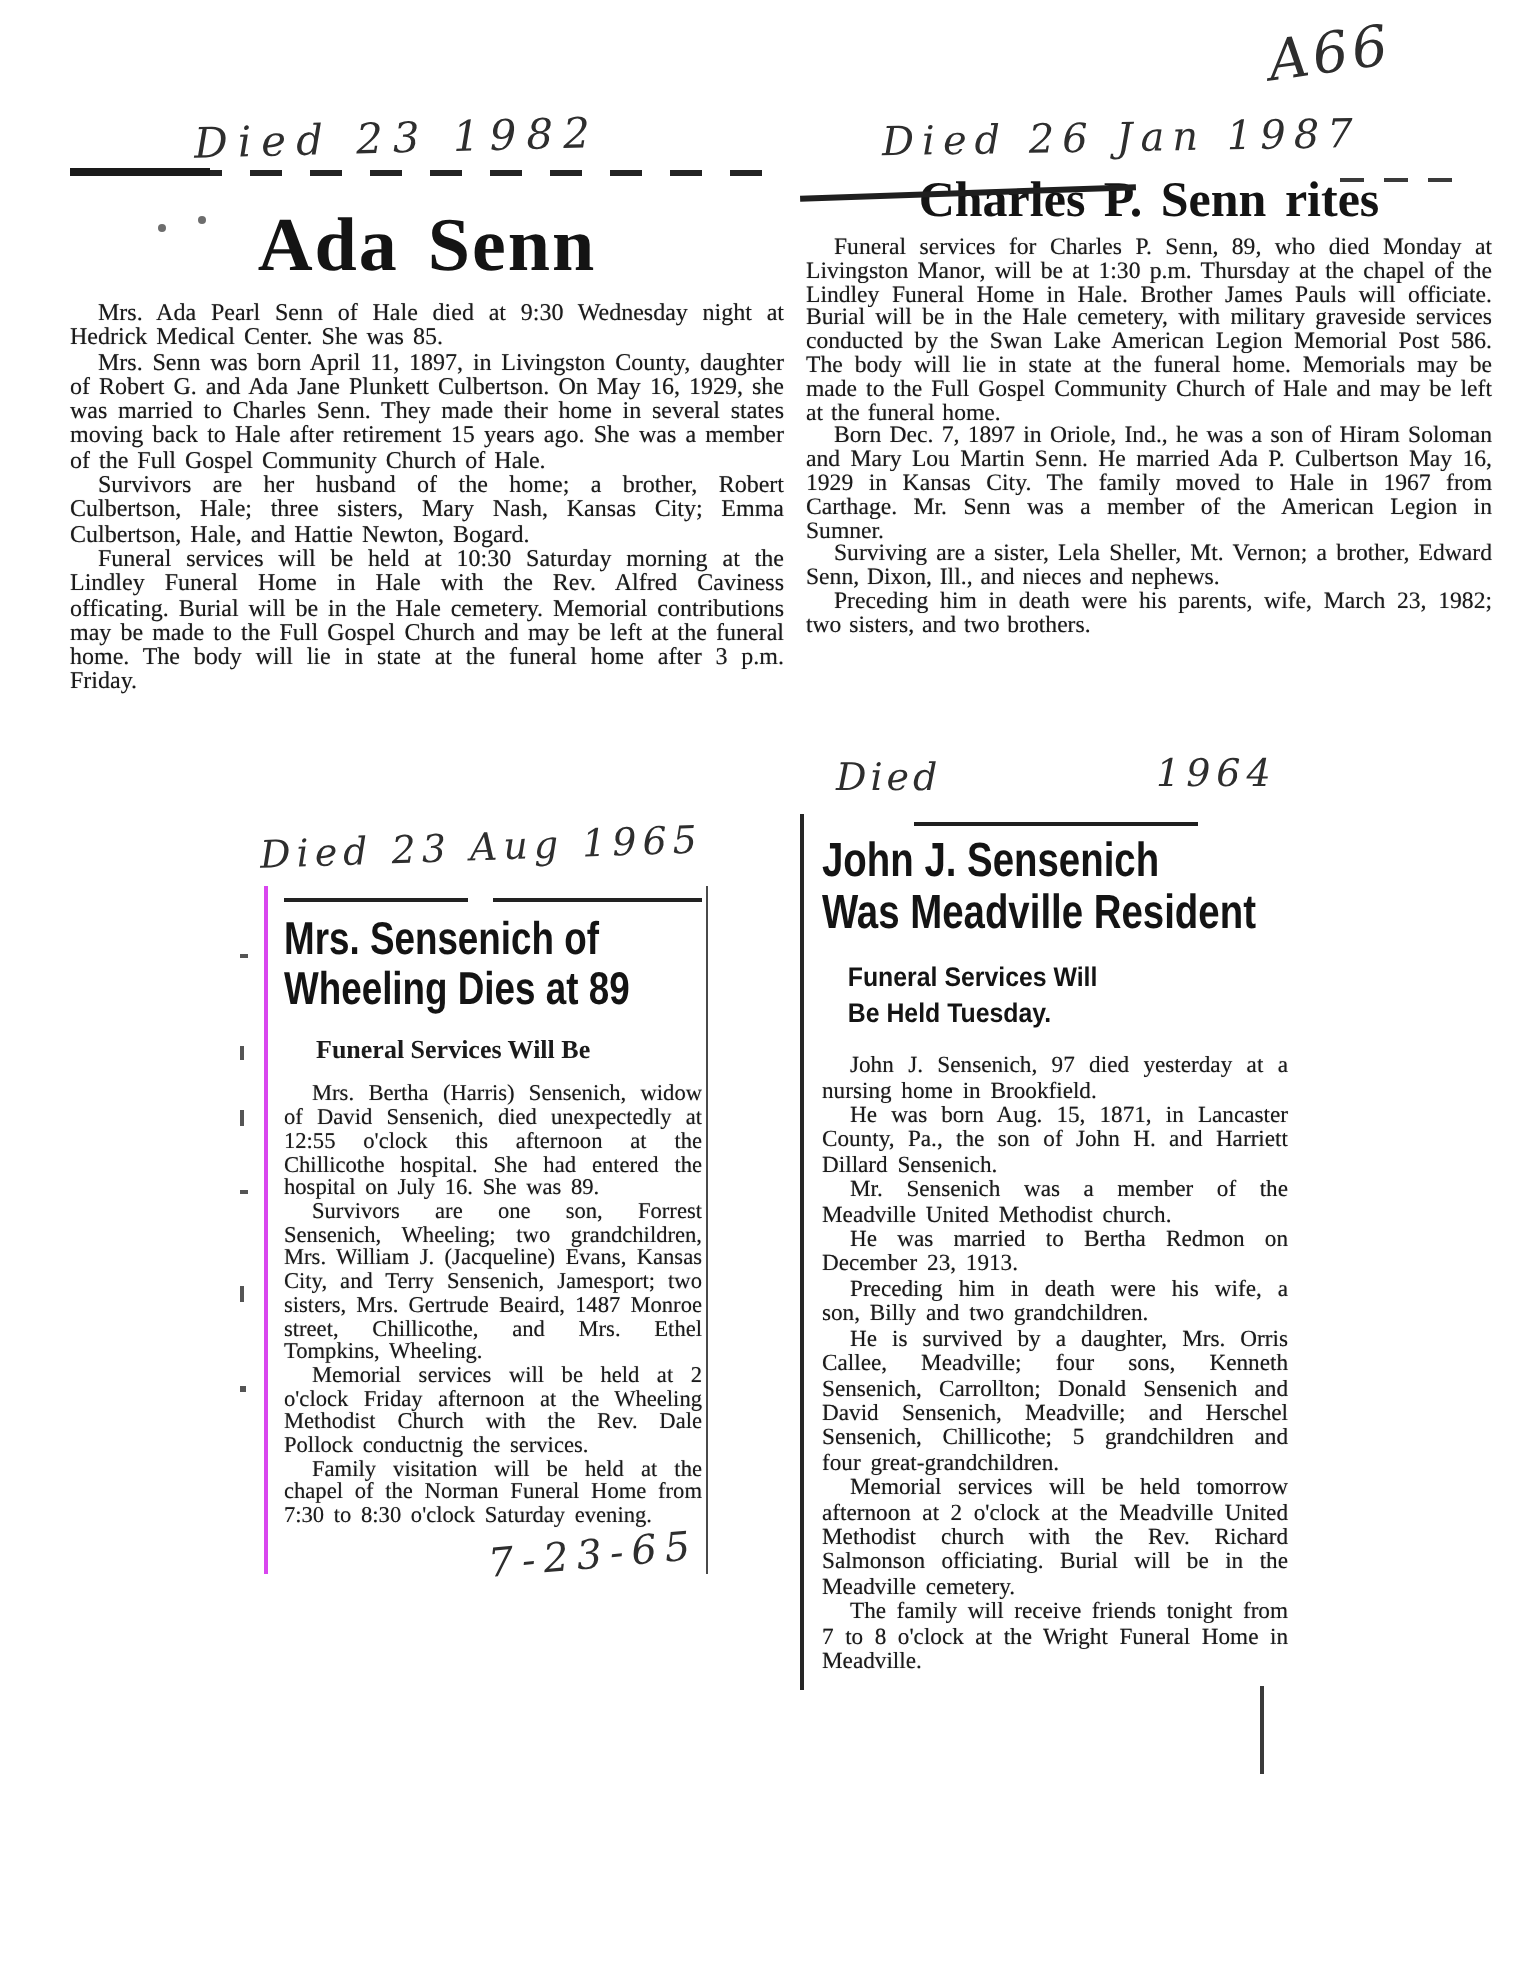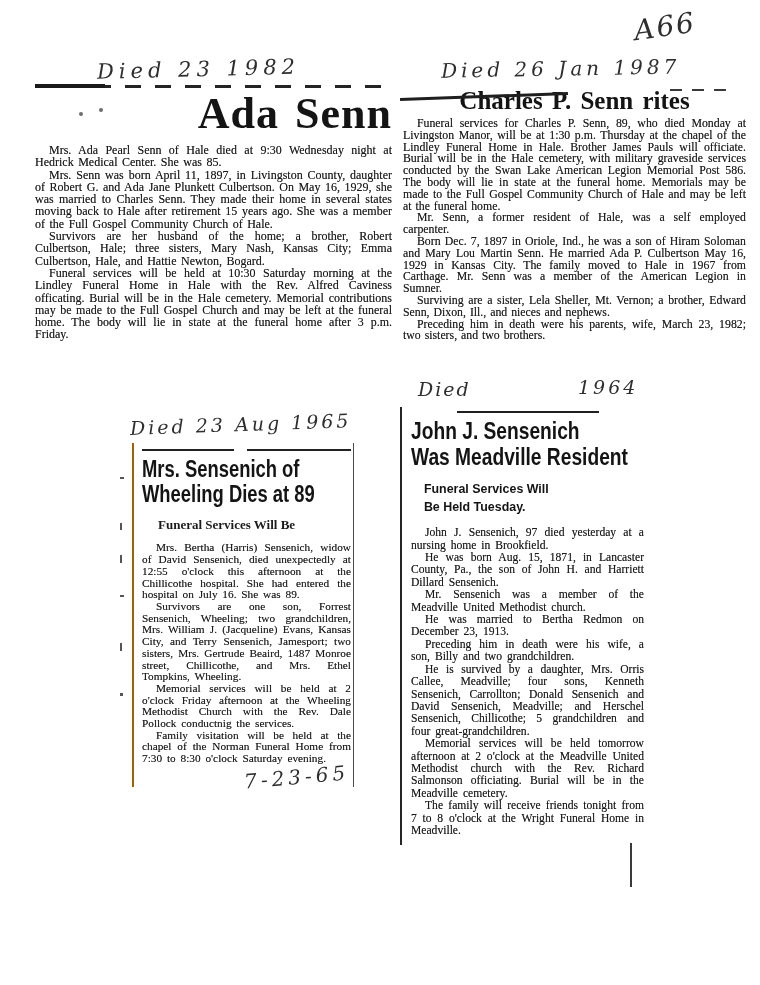--- a/index.html
+++ b/index.html
@@ -47,21 +47,21 @@
   .date-ada { margin-left:62px; font-size:21px; letter-spacing:5px; transform:rotate(-1.5deg); }
   .torn-line {
     position:relative; height:3px; margin-top:5px;
     background:repeating-linear-gradient(90deg,#242424 0 16px,transparent 16px 30px);
   }
   .torn-line::before {
     content:""; position:absolute; left:0; top:-1px; width:70px; height:4px; background:#1a1a1a;
   }
   .speck { position:absolute; width:4px; height:4px; background:#6d6d6d; border-radius:50%; }
   .s1 { left:44px; top:56px; } .s2 { left:64px; top:52px; }
-  #clip-ada .headline-serif { font-size:44px; margin-top:0; letter-spacing:1px; word-spacing:4px;text-align:right; }
+  #clip-ada .headline-serif { font-size:38px; margin-top:13px; letter-spacing:1px; word-spacing:4px; }
   .ada-body { margin-top:5px; font-size:12px; line-height:12.3px; word-spacing:1.5px; }
 
   
   #clip-charles { left:403px; top:56px; width:343px; }
   .date-charles { margin-left:38px; font-size:20px; letter-spacing:4px; transform:rotate(-1deg); }
   .rule-under-hand {
     position:absolute; left:-3px; top:39px; width:168px; height:2.5px;
     background:#1f1f1f; transform:rotate(-2deg);
   }
   .dashes-right {
@@ -77,21 +77,21 @@
   .stray-marks { position:absolute; left:0; top:52px; width:10px; height:300px; }
   .stray-marks i { position:absolute; left:2px; background:#555; }
   .m1 { top:12px;  width:4px; height:2px; }
   .m2 { top:58px;  width:2px; height:7px; }
   .m3 { top:90px;  width:2px; height:8px; }
   .m4 { top:130px; width:4px; height:2px; }
   .m5 { top:178px; width:2px; height:8px; }
   .m6 { top:228px; width:3px; height:3px; }
   .news-box {
     position:relative; margin-left:14px; margin-top:8px;
-    border-left:2px solid #a16207; border-right:1.5px solid #4a4a4a;
+    border-left:2px solid #d946ef; border-right:1.5px solid #4a4a4a;
     padding:6px 2px 22px 8px;
   }
   .rule-top {
     height:2px; margin-bottom:6px;
     background:linear-gradient(90deg,#222 0 44%,transparent 44% 50%,#222 50% 100%);
   }
   #clip-bertha .headline-gothic { font-size:23px; }
   .subhead-serif {
     font-family:"Liberation Serif", serif; font-weight:700;
     font-size:13px; line-height:1.3; padding-left:16px; margin:9px 0 9px;
@@ -142,21 +142,20 @@
     </div>
   </section>
 
   <section class="clip" id="clip-charles">
     <div class="hand date-charles">Died 26 Jan 1987</div>
     <div class="rule-under-hand"></div>
     <div class="dashes-right"></div>
     <h1 class="headline-serif">Charles P. Senn rites</h1>
     <div class="body-text charles-body">
       <p>Funeral services for Charles P. Senn, 89, who died Monday at Livingston Manor, will be at 1:30 p.m. Thursday at the chapel of the Lindley Funeral Home in Hale. Brother James Pauls will officiate. Burial will be in the Hale cemetery, with military graveside services conducted by the Swan Lake American Legion Memorial Post 586. The body will lie in state at the funeral home. Memorials may be made to the Full Gospel Community Church of Hale and may be left at the funeral home.</p>
-      <p>Mr. Senn, a former resident of Hale, was a self employed carpenter.</p>
       <p>Born Dec. 7, 1897 in Oriole, Ind., he was a son of Hiram Soloman and Mary Lou Martin Senn. He married Ada P. Culbertson May 16, 1929 in Kansas City. The family moved to Hale in 1967 from Carthage. Mr. Senn was a member of the American Legion in Sumner.</p>
       <p>Surviving are a sister, Lela Sheller, Mt. Vernon; a brother, Edward Senn, Dixon, Ill., and nieces and nephews.</p>
       <p>Preceding him in death were his parents, wife, March 23, 1982; two sisters, and two brothers.</p>
     </div>
   </section>
 
   <section class="clip" id="clip-bertha">
     <div class="hand date-bertha">Died 23 Aug 1965</div>
     <div class="stray-marks">
       <i class="m1"></i>

